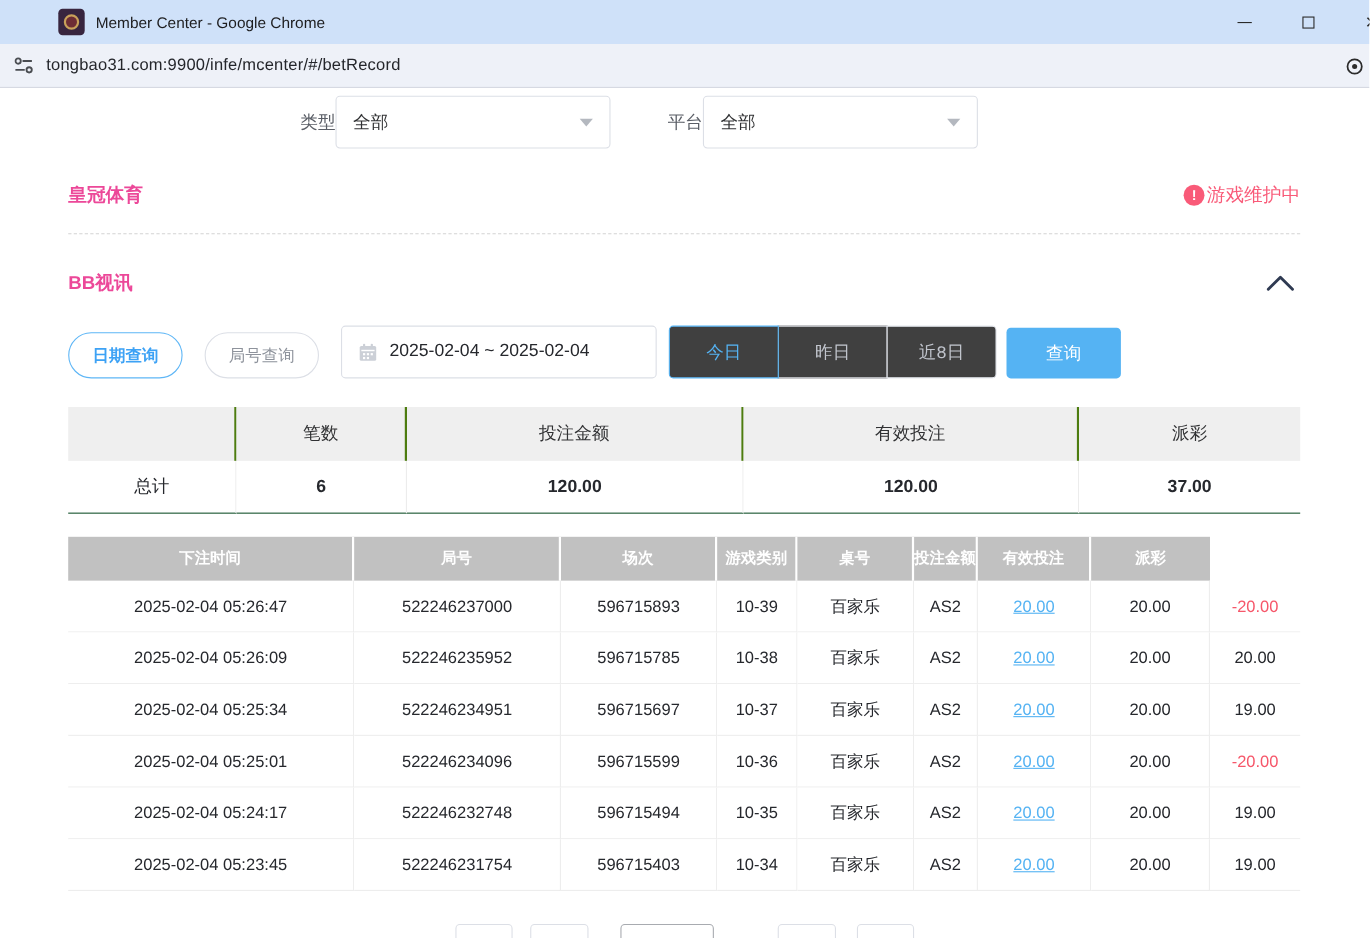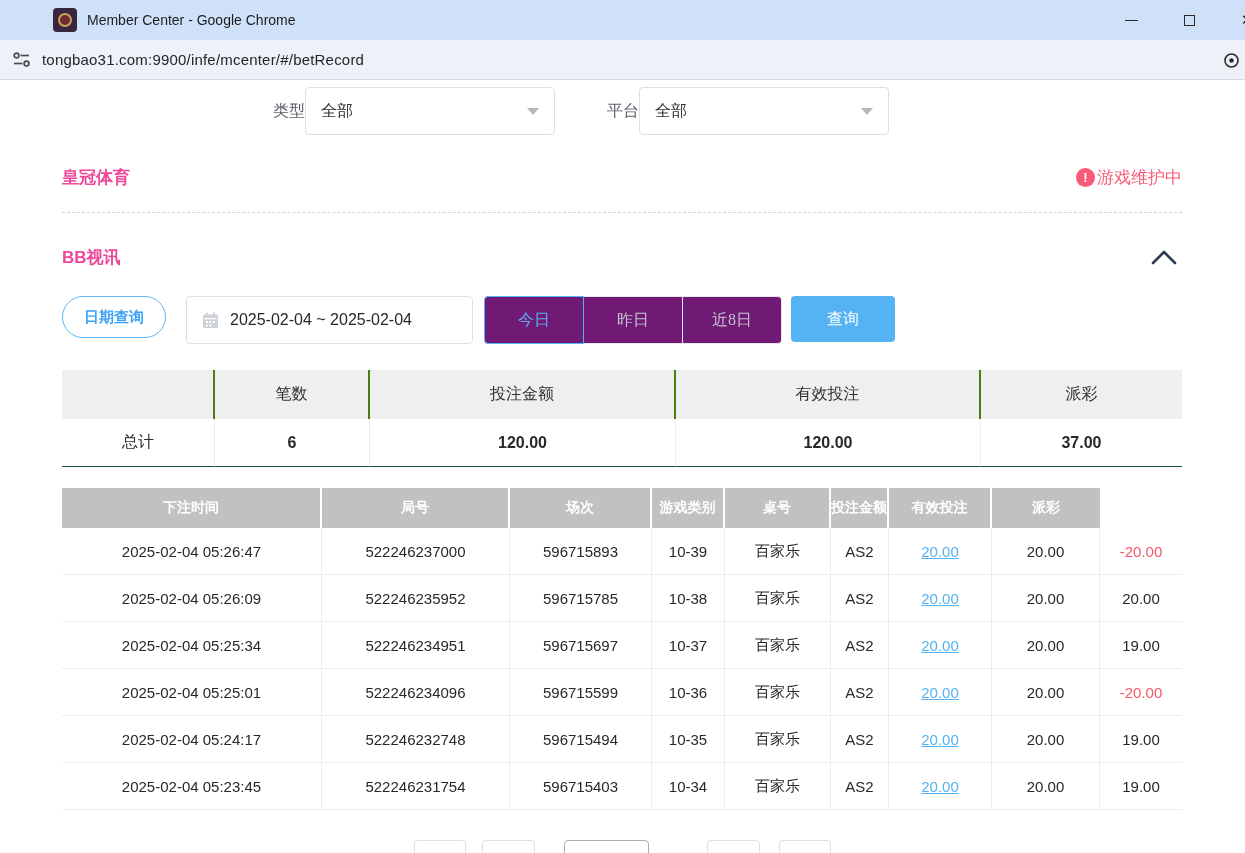--- a/index.html
+++ b/index.html
@@ -44,31 +44,31 @@
   .section-head{display:flex;align-items:center;justify-content:space-between;}
   .section-head.crown{margin-top:28px;height:28px;}
   .section-head.bb{margin-top:31px;height:26px;}
   .sec-title{font-size:17px;font-weight:bold;color:#ec4899;}
   .maintenance{display:flex;align-items:center;color:var(--maintenance-pink);font-size:17px;}
   .excl{width:19px;height:19px;border-radius:50%;background:var(--maintenance-pink);color:#fff;
     font-size:13px;font-weight:bold;display:flex;align-items:center;justify-content:center;margin-right:2px;}
   .dashed{margin-top:21px;border-top:1px dashed #d4d4d4;height:0;}
   .chev-up{margin-right:4px;cursor:pointer;}
   
-  .query-bar{margin-top:26px;height:48px;display:flex;align-items:flex-start;}
+  .query-bar{margin-top:26px;height:48px;display:flex;align-items:flex-end;}
   .pill{height:42px;padding:0 21px;border-radius:21px;background:#fff;border:1px solid #dcdfe6;
     font-size:15px;color:#8e939c;cursor:pointer;font-family:inherit;}
   .pill.active{border-color:#5eb6f6;color:#3da2f5;font-weight:bold;}
   .pill+.pill{margin-left:20px;}
   .daterange{margin-left:20px;width:287px;height:48px;border:1px solid #dcdfe6;border-radius:4px;
     display:flex;align-items:center;padding-left:15px;cursor:pointer;background:#fff;}
   .daterange .dval{margin-left:11px;font-size:16px;color:#26282d;}
   .btn-group{margin-left:11px;display:flex;height:48px;}
-  .gbtn{width:100px;height:48px;background:#701a75;border:1px solid #e4e7ed;font-size:16px;color:#c0c4cc;
-    cursor:pointer;font-family:Liberation Serif, serif;margin-left:-1px;position:relative;}
+  .gbtn{width:100px;height:48px;background:#404040;border:1px solid #e4e7ed;font-size:16px;color:#c0c4cc;
+    cursor:pointer;font-family:Liberation Mono, monospace;margin-left:-1px;position:relative;}
   .gbtn:first-child{margin-left:0;border-radius:4px 0 0 4px;}
   .gbtn:last-child{border-radius:0 4px 4px 0;}
   .gbtn.active{border-color:var(--accent-blue);color:var(--accent-blue);z-index:1;}
   .search-btn{margin-left:9px;width:104px;height:46px;border:none;border-radius:4px;
     background:var(--accent-blue);color:#fff;font-size:16px;cursor:pointer;font-family:inherit;}
   
   .summary{margin-top:26px;width:1120px;}
   .sum-row{display:grid;grid-template-columns:153px 155px 306px 305px 201px;}
   .sum-h{height:49px;background:#efefef;display:flex;align-items:center;justify-content:center;
     font-size:16px;color:#303133;border-right:2px solid #4d7c0f;}
@@ -156,20 +156,21 @@
 
   <div class="section-head bb">
     <span class="sec-title">BB视讯</span>
     <svg class="chev-up" width="28" height="17" viewBox="0 0 28 17">
       <polyline points="3,14 14,3 25,14" fill="none" stroke="#2f3a52" stroke-width="2.6" stroke-linecap="round" stroke-linejoin="round"></polyline>
     </svg>
   </div>
 
   <div class="query-bar">
     <button class="pill active">日期查询</button>
+    <button class="pill">局号查询</button>
     <div class="daterange">
       <svg width="17" height="17" viewBox="0 0 17 17">
         <rect x="1" y="2.5" width="15" height="13.5" rx="1.5" fill="#ccd0d7"></rect>
         <rect x="4" y="0.5" width="2" height="4" rx="0.8" fill="#ccd0d7"></rect>
         <rect x="11" y="0.5" width="2" height="4" rx="0.8" fill="#ccd0d7"></rect>
         <rect x="2.5" y="6" width="12" height="1.3" fill="#fff"></rect>
         <rect x="4" y="9" width="2" height="2" fill="#fff"></rect>
           <rect x="7.5" y="9" width="2" height="2" fill="#fff"></rect>
           <rect x="11" y="9" width="2" height="2" fill="#fff"></rect>
         <rect x="4" y="12.5" width="2" height="2" fill="#fff"></rect>

